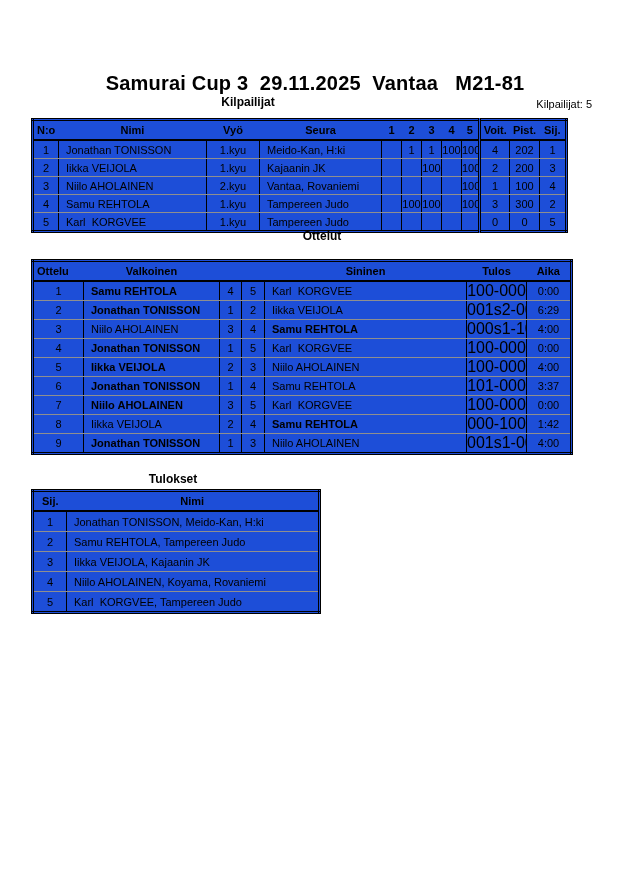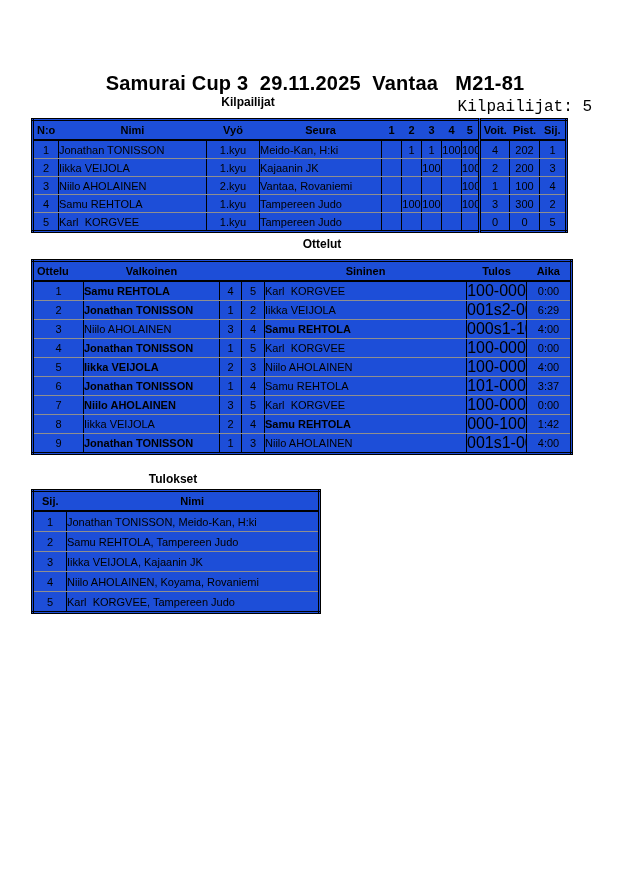--- a/index.html
+++ b/index.html
@@ -9,23 +9,23 @@
   }
   .page-title{
     position:absolute;top:43px;left:0;width:630px;text-align:center;
     font-size:20px;font-weight:bold;white-space:pre;letter-spacing:0.2px;
   }
   .section-heading{
     position:absolute;transform:translateX(-50%);
     font-size:12px;font-weight:bold;white-space:pre;
   }
   #h-competitors{top:66px;left:248px;}
-  #h-matches{top:208px;left:322px;}
+  #h-matches{top:200px;left:322px;}
   #h-results{top:443px;left:173px;}
-  .count-label{position:absolute;top:69px;right:38px;font-size:16px;font-family:Liberation Mono, monospace;}
+  .count-label{position:absolute;top:69px;right:38px;font-size:11px;}
 
   table{
     position:absolute;left:31px;border-collapse:collapse;table-layout:fixed;
     background:#1d4ed8;font-size:11px;border:3px double #000;
   }
   #t-competitors{top:89px;width:534px;}
   #t-matches{top:230px;width:539px;}
   #t-results{top:460px;width:287px;}
 
   th{
@@ -33,21 +33,21 @@
     font-size:11px;font-weight:bold;padding:0;white-space:pre;overflow:hidden;
   }
   td{
     border-left:1px solid #000;border-right:1px solid #000;
     border-top:1px solid #8f8f8f;border-bottom:1px solid #8f8f8f;
     height:17px;padding:0;white-space:pre;overflow:hidden;
   }
   #t-matches td{height:18px;}
   #t-results td{height:19px;}
 
-  .left{text-align:left;}
+  .left{text-align:left;padding-left:7px;}
   th.left{padding-left:3px;}
   .center{text-align:center;}
   .dsep{border-left:3px double #000 !important;}
   .bold{font-weight:bold;}
   .result-cell{font-size:16px;}
 </style>
 </head>
 <body>
 
 <div class="page">

